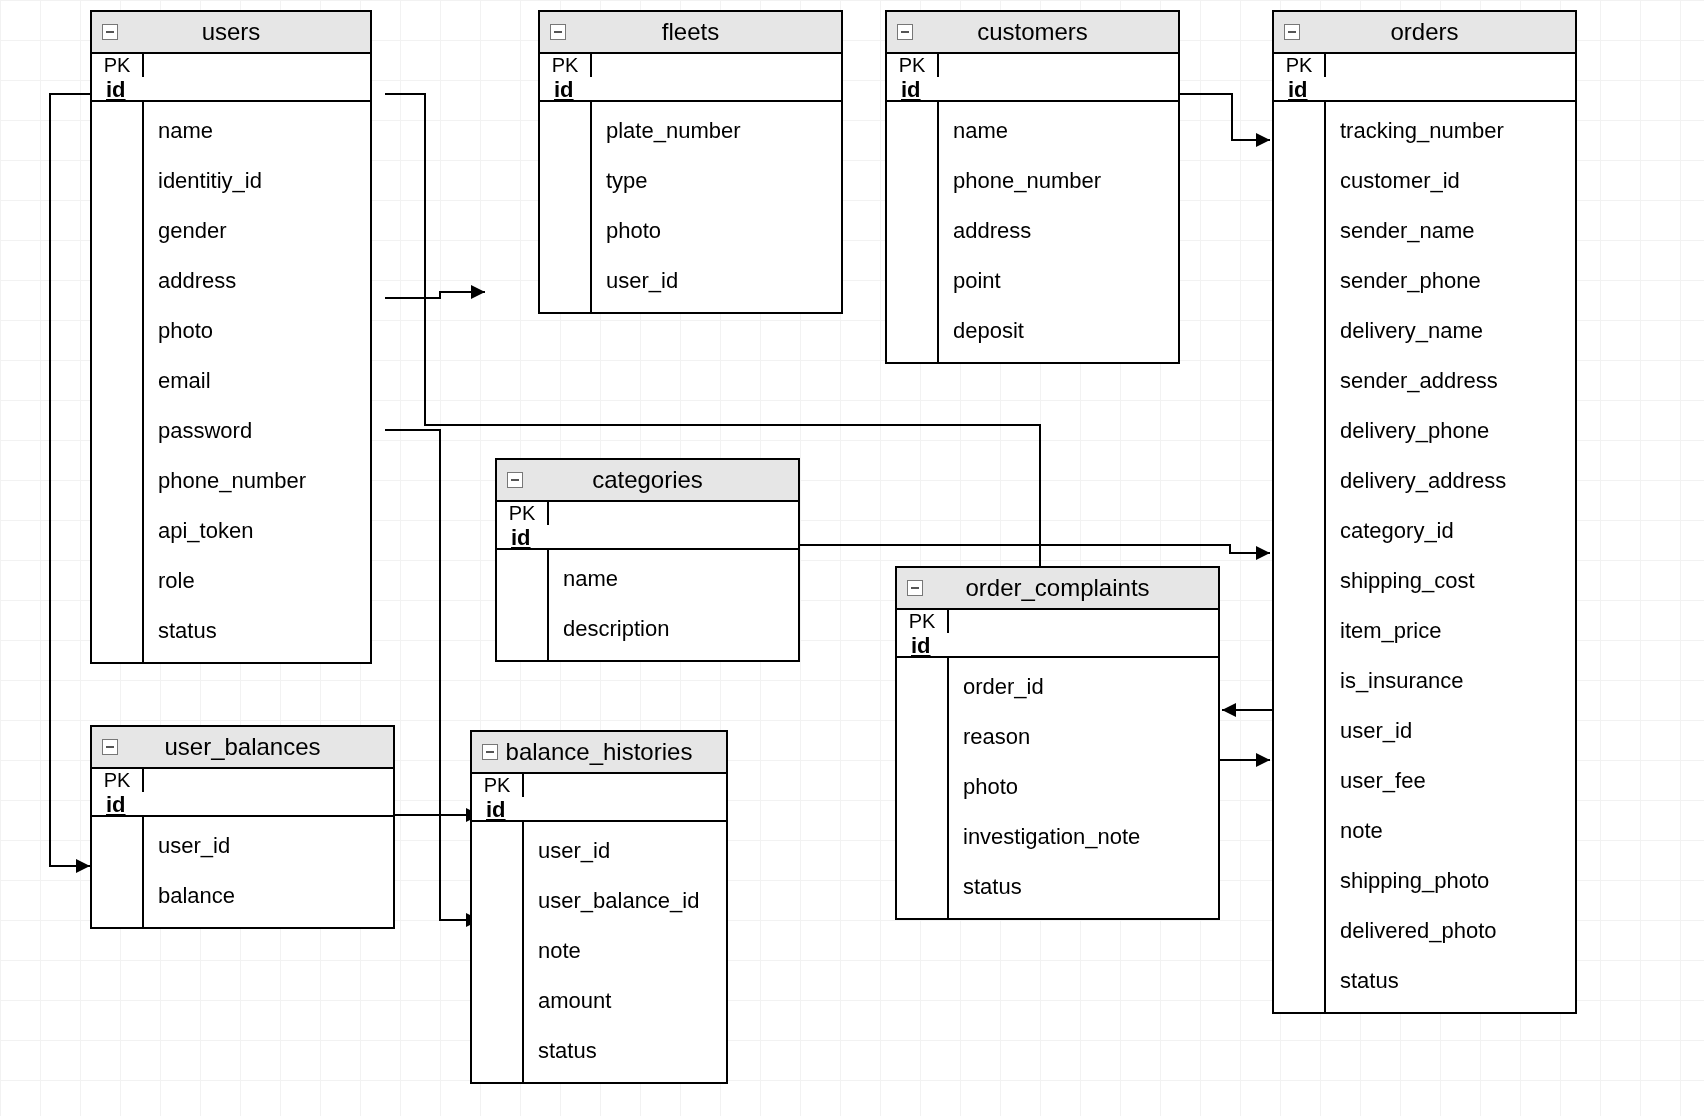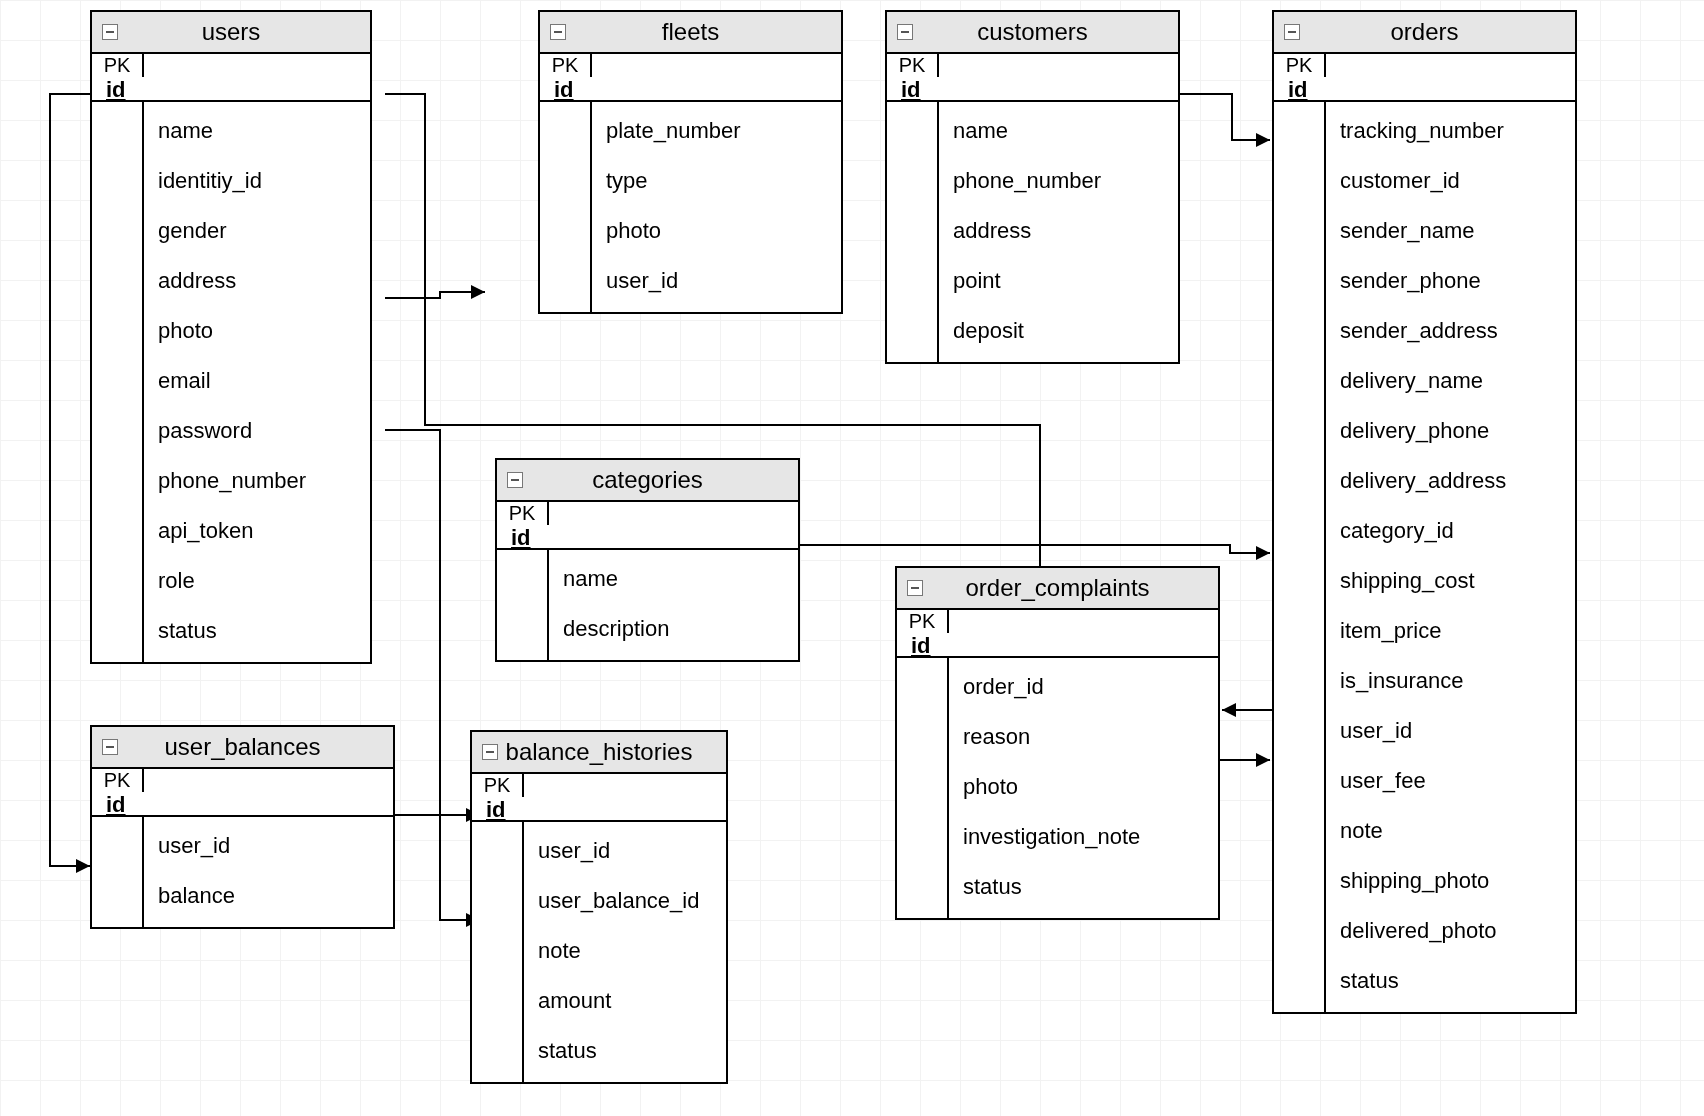--- a/index.html
+++ b/index.html
@@ -225,22 +225,22 @@
       <div class="pk-left">PK</div>
       <div class="pk-right">id</div>
     </div>
     <div class="attrs-row">
       <div class="attrs-left"></div>
       <div class="attrs-right">
         <div class="attr">tracking_number</div>
         <div class="attr">customer_id</div>
         <div class="attr">sender_name</div>
         <div class="attr">sender_phone</div>
+        <div class="attr">delivery_name</div>
         <div class="attr">sender_address</div>
-        <div class="attr">delivery_name</div>
         <div class="attr">delivery_phone</div>
         <div class="attr">delivery_address</div>
         <div class="attr">category_id</div>
         <div class="attr">shipping_cost</div>
         <div class="attr">item_price</div>
         <div class="attr">is_insurance</div>
         <div class="attr">user_id</div>
         <div class="attr">user_fee</div>
         <div class="attr">note</div>
         <div class="attr">shipping_photo</div>

